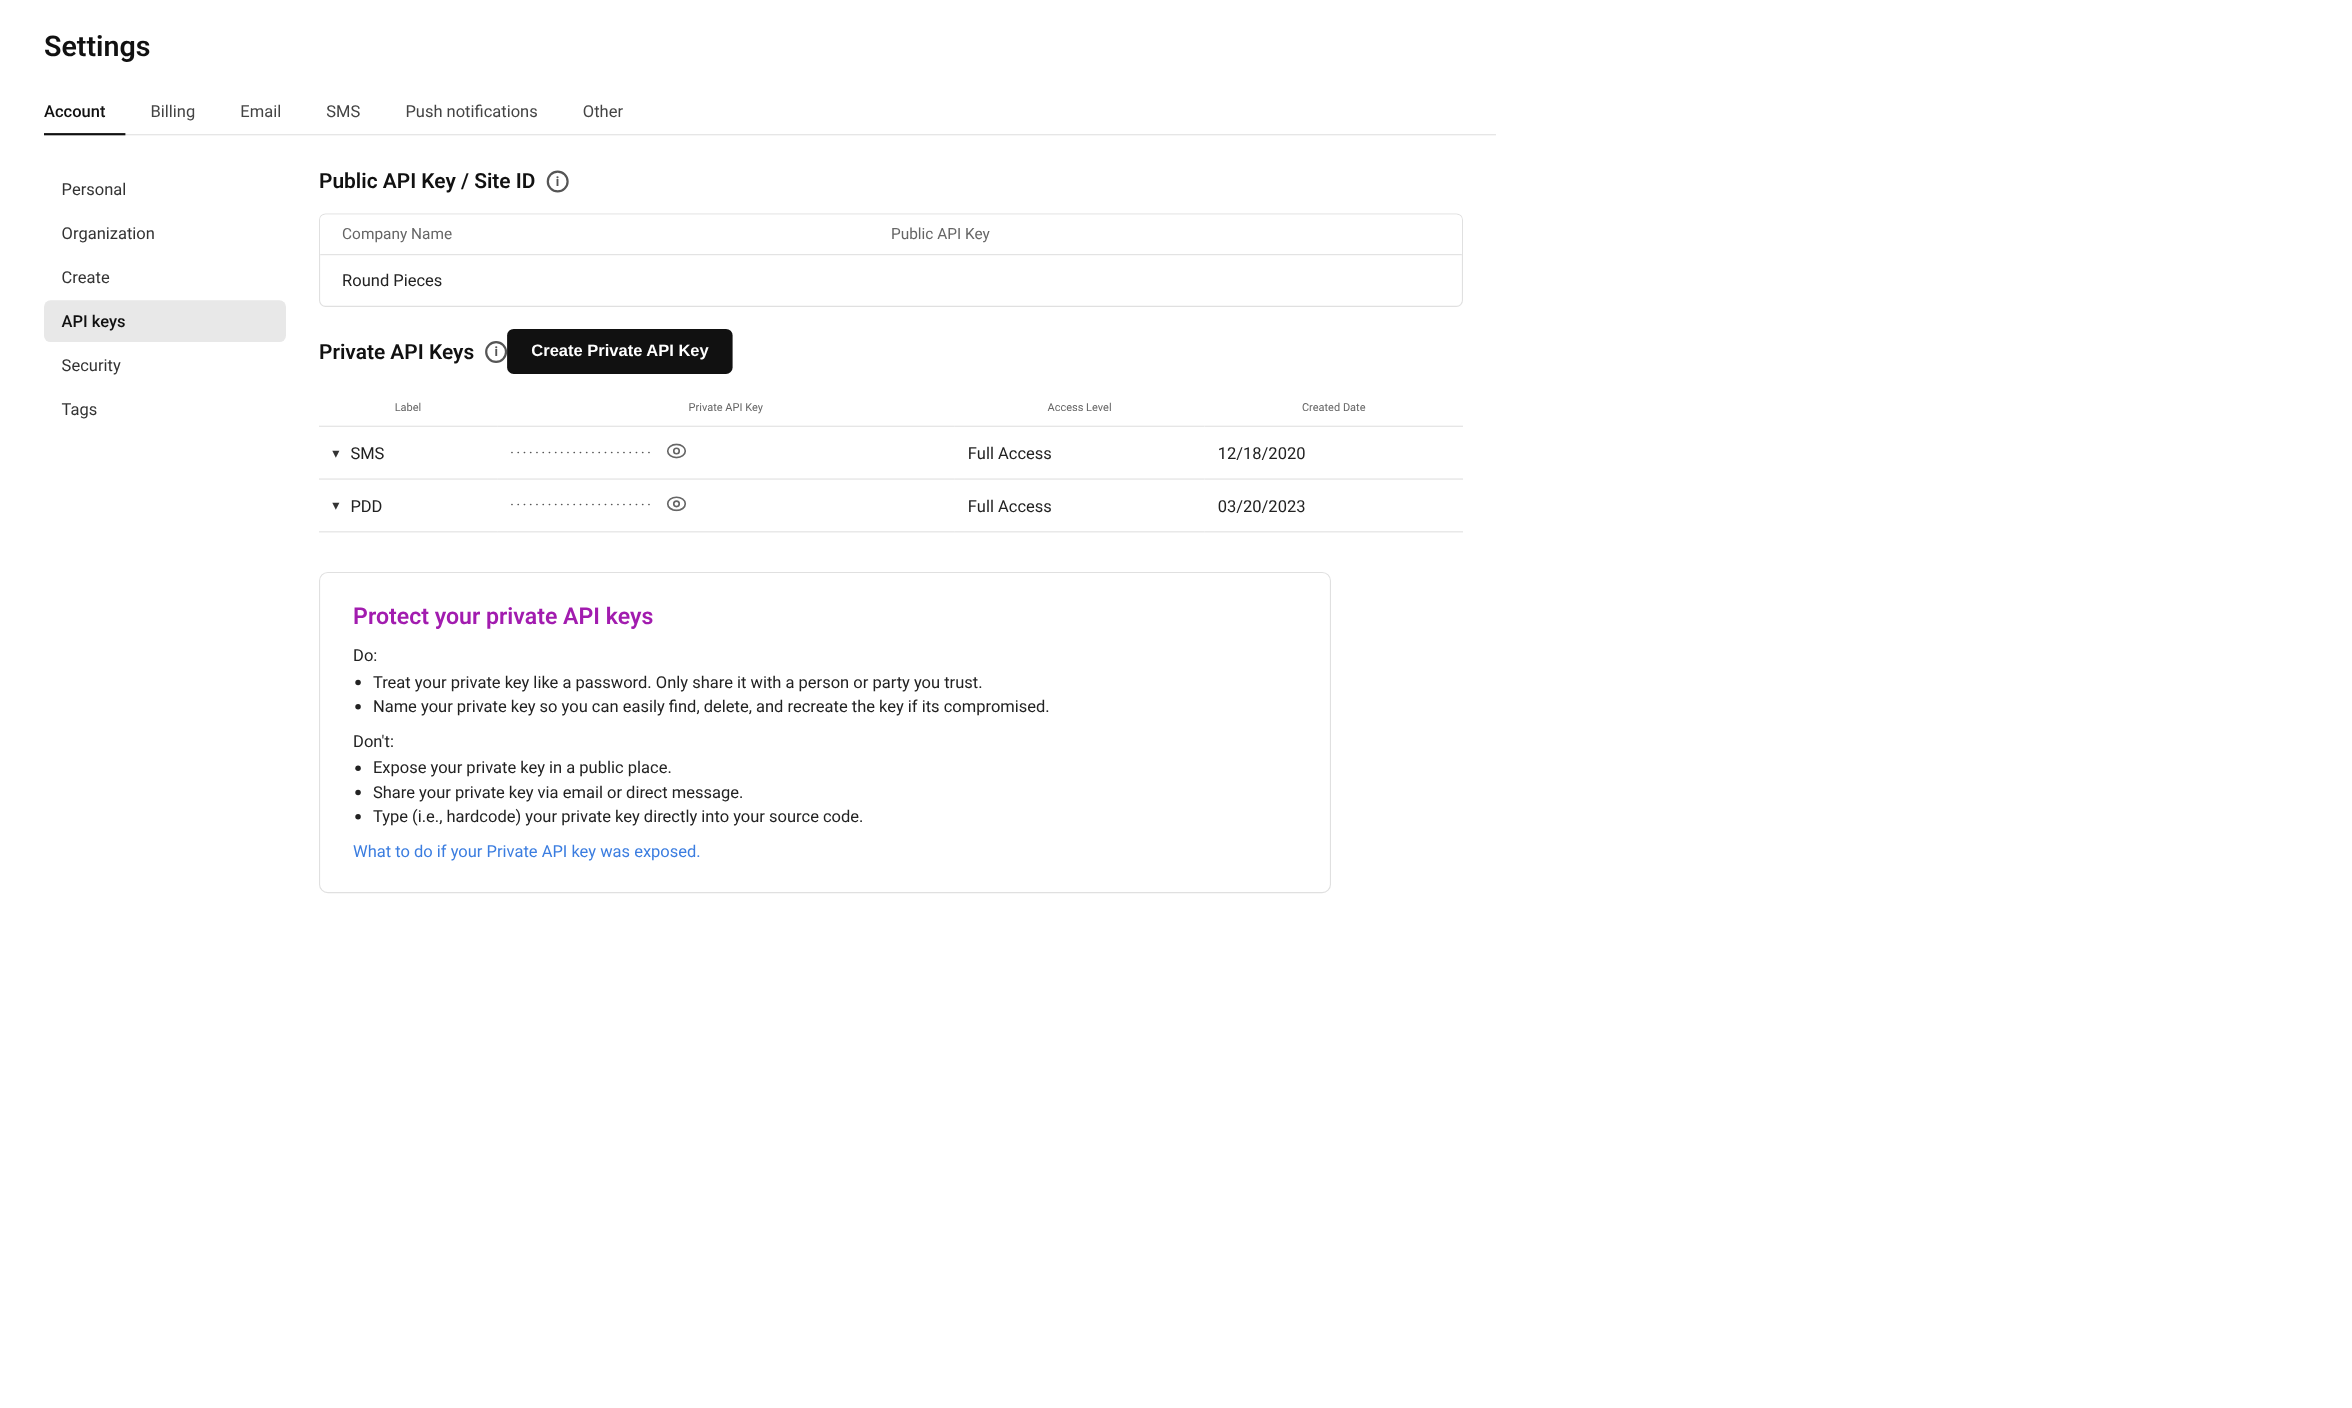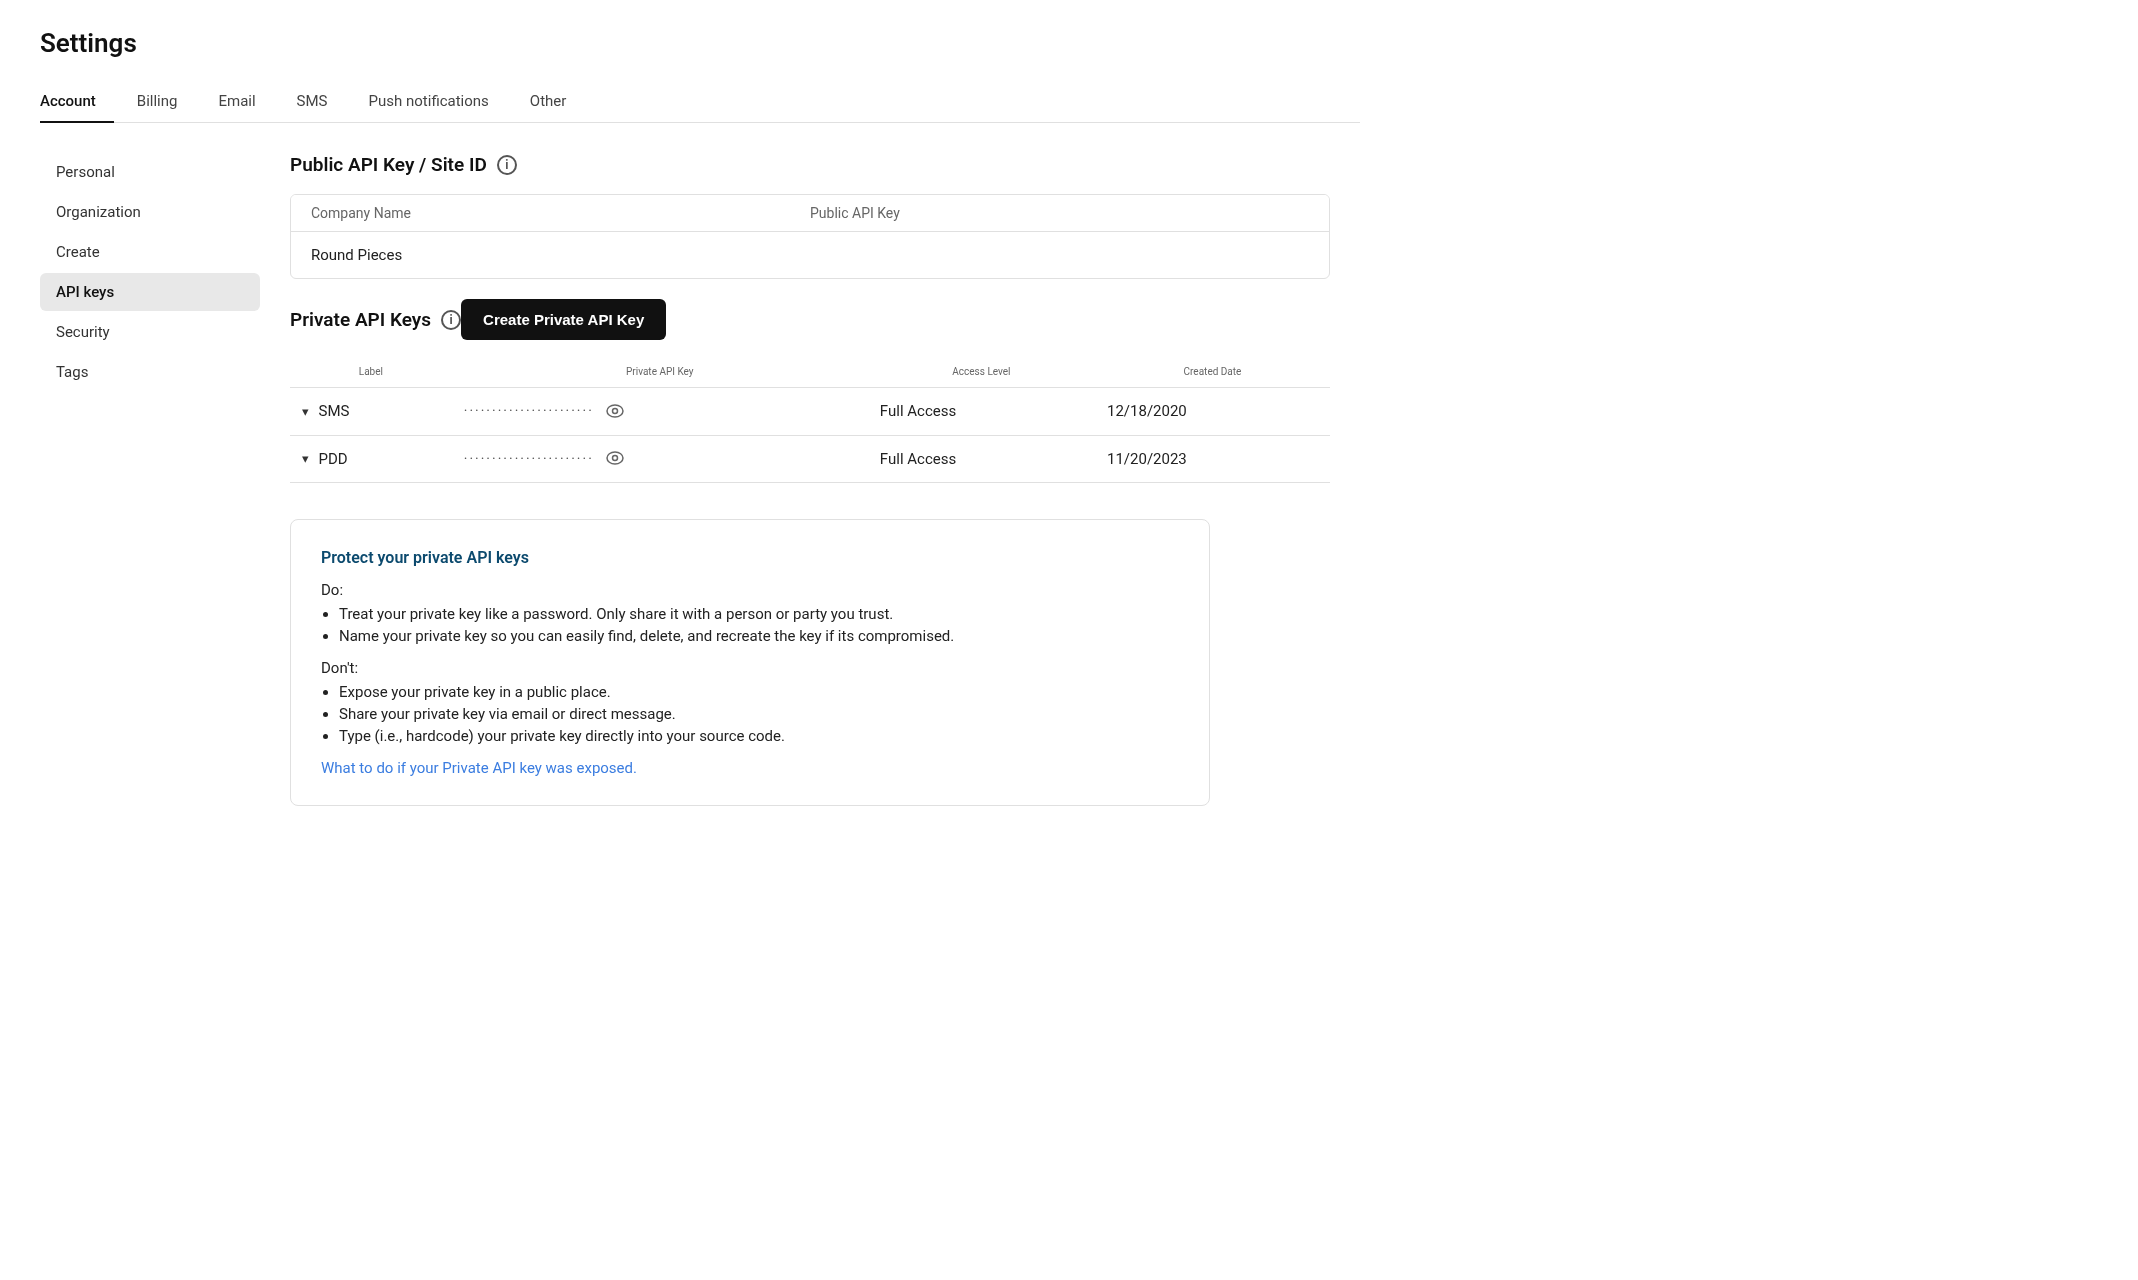--- a/index.html
+++ b/index.html
@@ -200,24 +200,24 @@
       vertical-align: middle;
     }
     
     .info-box {
       border: 1px solid #e0e0e0;
       border-radius: 8px;
       padding: 28px 30px;
       max-width: 920px;
     }
     .info-box-title {
-      font-size: 16px;
+      font-size: 21px;
       font-weight: 600;
       margin-bottom: 14px;
-      color: #0c4a6e;
+      color: #a21caf;
     }
     .info-box-label {
       font-size: 15px;
       color: #222;
       margin-bottom: 6px;
     }
     .info-box ul {
       margin-left: 18px;
       margin-bottom: 14px;
     }
@@ -327,21 +327,21 @@
             <td>
               <span class="masked-key">·······················</span>
               <button class="eye-icon-btn" title="Show key">
                 <svg width="18" height="14" viewBox="0 0 18 14" fill="none" xmlns="http://www.w3.org/2000/svg">
                   <ellipse cx="9" cy="7" rx="8" ry="6" stroke="#666" stroke-width="1.5" fill="none"></ellipse>
                   <circle cx="9" cy="7" r="2.5" stroke="#666" stroke-width="1.5" fill="none"></circle>
                 </svg>
               </button>
             </td>
             <td>Full Access</td>
-            <td>11/20/2023</td>
+            <td>03/20/2023</td>
           </tr>
         </tbody>
       </table>
 
       <div class="info-box">
         <div class="info-box-title">Protect your private API keys</div>
         <div class="info-box-label">Do:</div>
         <ul>
           <li>Treat your private key like a password. Only share it with a person or party you trust.</li>
           <li>Name your private key so you can easily find, delete, and recreate the key if its compromised.</li>

